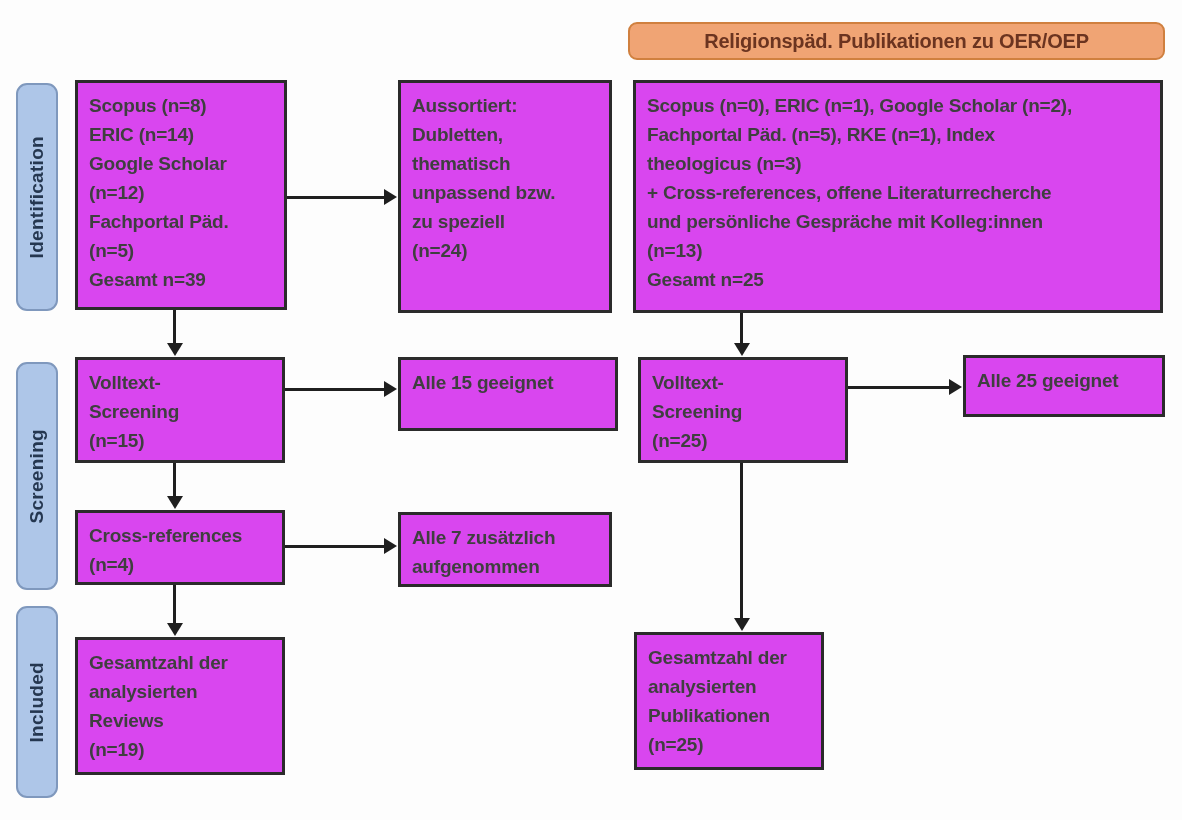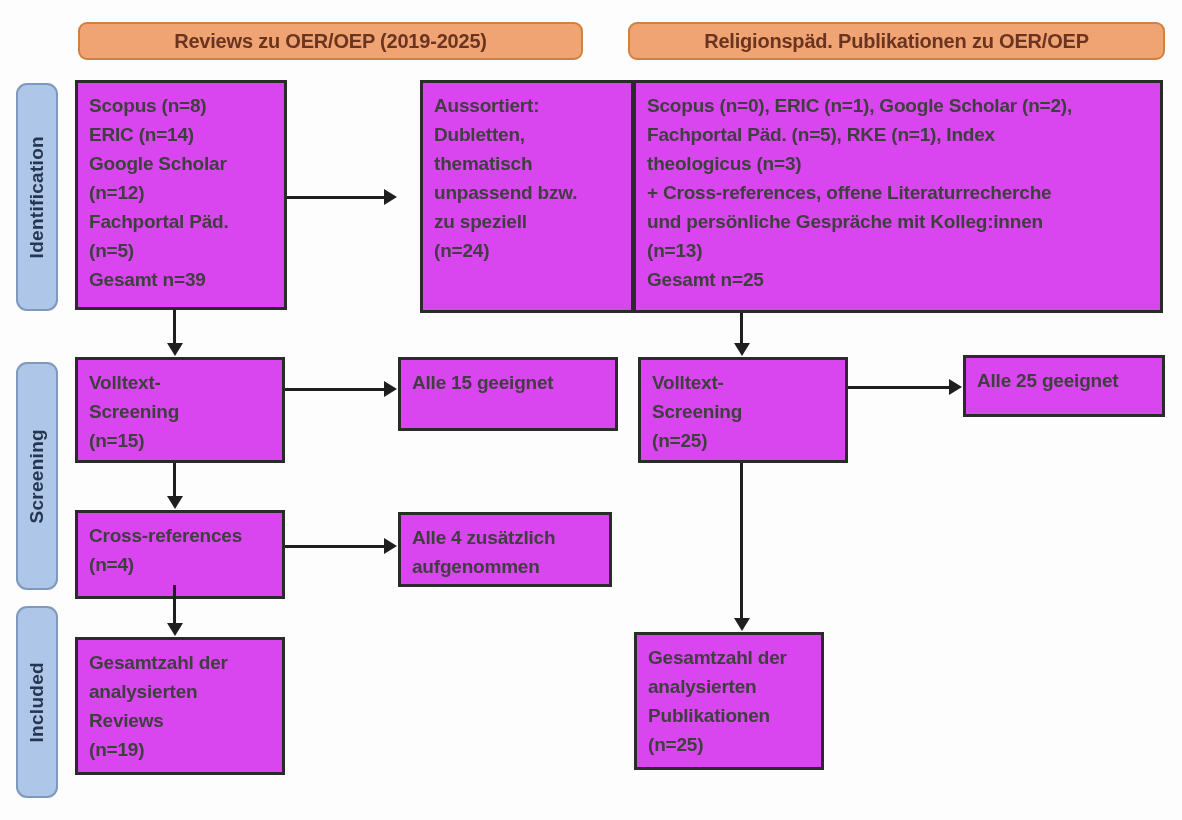--- a/index.html
+++ b/index.html
@@ -42,23 +42,20 @@
     position:absolute; width:0; height:0;
     border-top:8px solid transparent; border-bottom:8px solid transparent;
     border-left:13px solid #1f1f1f;
   }
 </style>
 </head>
 <body>
 
 <div class="canvas">
 
-  <div class="hdr" style="left:78px; top:22px; width:505px; height:38px;">
-    <span>Reviews zu OER/OEP (2019-2025)</span>
-  </div>
   <div class="hdr" style="left:628px; top:22px; width:537px; height:38px;">
     <span>Religionspäd. Publikationen zu OER/OEP</span>
   </div>
 
   <div class="stage" style="left:16px; top:83px; width:42px; height:228px;">
     <span class="stage-text">Identification</span>
   </div>
   <div class="stage" style="left:16px; top:362px; width:42px; height:228px;">
     <span class="stage-text">Screening</span>
   </div>
@@ -68,42 +65,42 @@
 
   <div class="fbox" style="left:75px; top:80px; width:212px; height:230px;">
     <div class="fbox-text">Scopus (n=8)
 ERIC (n=14)
 Google Scholar
 (n=12)
 Fachportal Päd.
 (n=5)
 Gesamt n=39</div>
   </div>
-  <div class="fbox" style="left:398px; top:80px; width:214px; height:233px;margin-left:22px;">
+  <div class="fbox" style="left:398px; top:80px; width:214px; height:233px;">
     <div class="fbox-text">Aussortiert:
 Dubletten,
 thematisch
 unpassend bzw.
 zu speziell
 (n=24)</div>
   </div>
   <div class="fbox" style="left:75px; top:357px; width:210px; height:106px;">
     <div class="fbox-text">Volltext-
 Screening
 (n=15)</div>
   </div>
   <div class="fbox" style="left:398px; top:357px; width:220px; height:74px;">
     <div class="fbox-text">Alle 15 geeignet</div>
   </div>
-  <div class="fbox" style="left:75px; top:510px; width:210px; height:89px;">
+  <div class="fbox" style="left:75px; top:510px; width:210px; height:75px;">
     <div class="fbox-text">Cross-references
 (n=4)</div>
   </div>
   <div class="fbox" style="left:398px; top:512px; width:214px; height:75px;">
-    <div class="fbox-text">Alle 4 zusätzlich
+    <div class="fbox-text">Alle 7 zusätzlich
 aufgenommen</div>
   </div>
   <div class="fbox" style="left:75px; top:637px; width:210px; height:138px;">
     <div class="fbox-text">Gesamtzahl der
 analysierten
 Reviews
 (n=19)</div>
   </div>
 
   <div class="fbox" style="left:633px; top:80px; width:530px; height:233px;">

